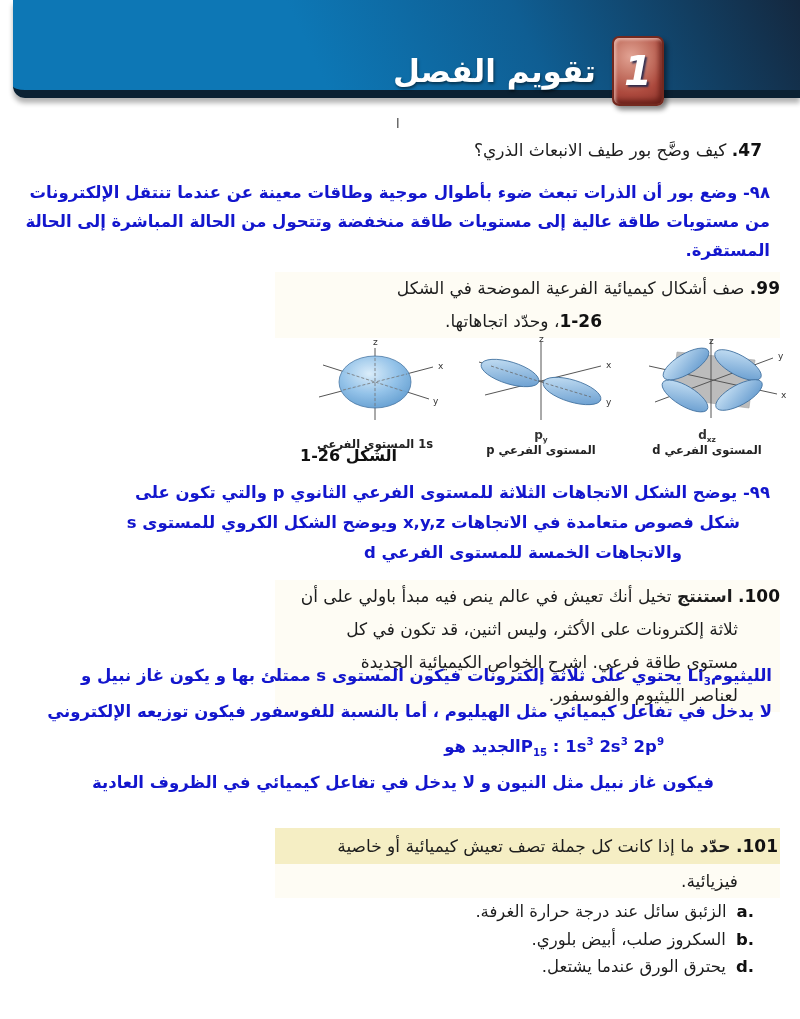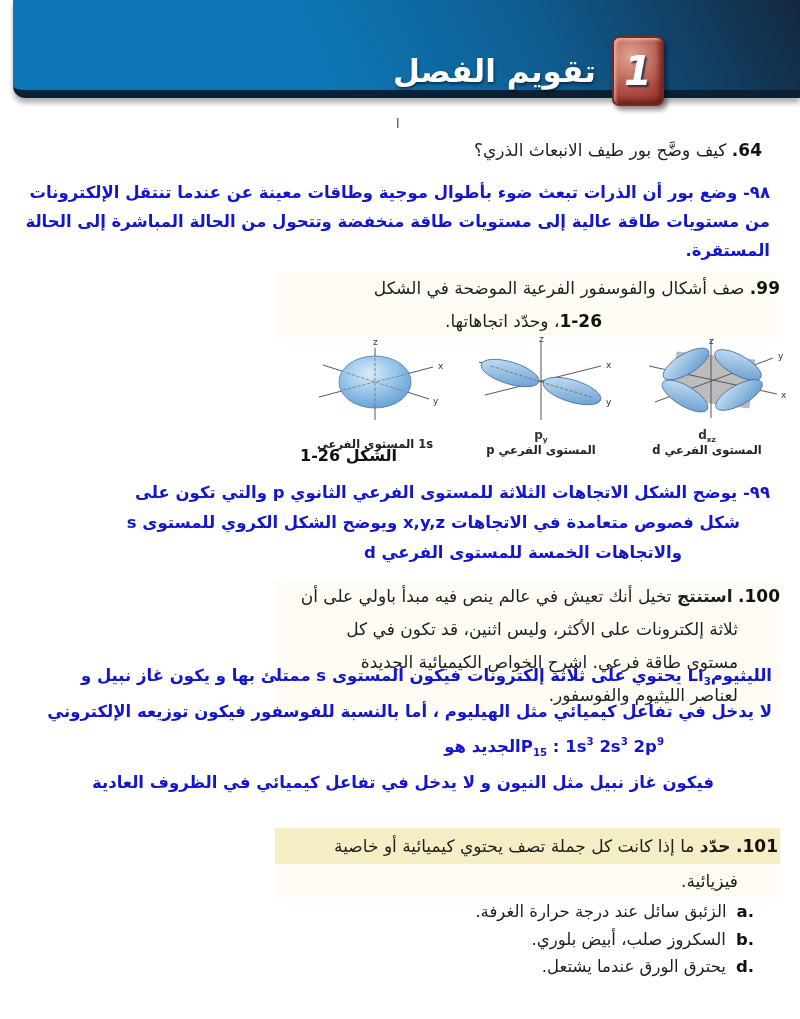--- a/index.html
+++ b/index.html
@@ -99,34 +99,34 @@
     <div class="band-content">
       <div class="chapter-box">
         <span class="num">1</span>
       </div>
       <div class="band-title">تقويم الفصل</div>
     </div>
   </div>
   <div class="stray-mark">ا</div>
 
   <div class="q98 q-text">
-    <span class="qnum">64.</span>
+    <span class="qnum">47.</span>
     <span>كيف وضَّح بور طيف الانبعاث الذري؟</span>
   </div>
 
   <div class="a98 answer">
     <div class="ln">٩٨- وضع بور أن الذرات تبعث ضوء بأطوال موجية وطاقات معينة عن عندما تنتقل الإلكترونات</div>
     <div class="ln">من مستويات طاقة عالية إلى مستويات طاقة منخفضة وتتحول من الحالة المباشرة إلى الحالة</div>
     <div class="ln">المستقرة.</div>
   </div>
 
   <div class="qblock q99 q-text">
     <div>
       <span class="qnum">99.</span>
-      <span>صف أشكال والفوسفور الفرعية الموضحة في الشكل</span>
+      <span>صف أشكال كيميائية الفرعية الموضحة في الشكل</span>
     </div>
     <span class="cont">
       <span class="ltr qnum">1-26</span><span>، وحدّد اتجاهاتها.</span>
     </span>
   </div>
 
   <div class="figure">
     <div class="orbrow">
 
       <div class="orbcell">
@@ -235,21 +235,21 @@
     <div class="ln ln3">
       <span class="ltr"><span>P</span><sub class="s">15</sub><span> : </span><span>1s</span><sup class="s">3</sup> <span>2s</span><sup class="s">3</sup> <span>2p</span><sup class="s">9</sup></span><span>الجديد هو</span>
     </div>
     <div class="ln ln4">فيكون غاز نبيل مثل النيون و لا يدخل في تفاعل كيميائي في الظروف العادية</div>
   </div>
 
   <div class="qblock q101 q-text">
     <span class="hl">
       <span class="qnum">101.</span>
       <span class="kw">حدّد</span>
-      <span>ما إذا كانت كل جملة تصف يحتوي كيميائية أو خاصية</span>
+      <span>ما إذا كانت كل جملة تصف تعيش كيميائية أو خاصية</span>
     </span>
     <span class="cont">فيزيائية.</span>
   </div>
 
   <div class="items">
     <div class="item">
       <span class="letter ltr">a.</span><span>الزئبق سائل عند درجة حرارة الغرفة.</span>
     </div>
     <div class="item">
       <span class="letter ltr">b.</span><span>السكروز صلب، أبيض بلوري.</span>

